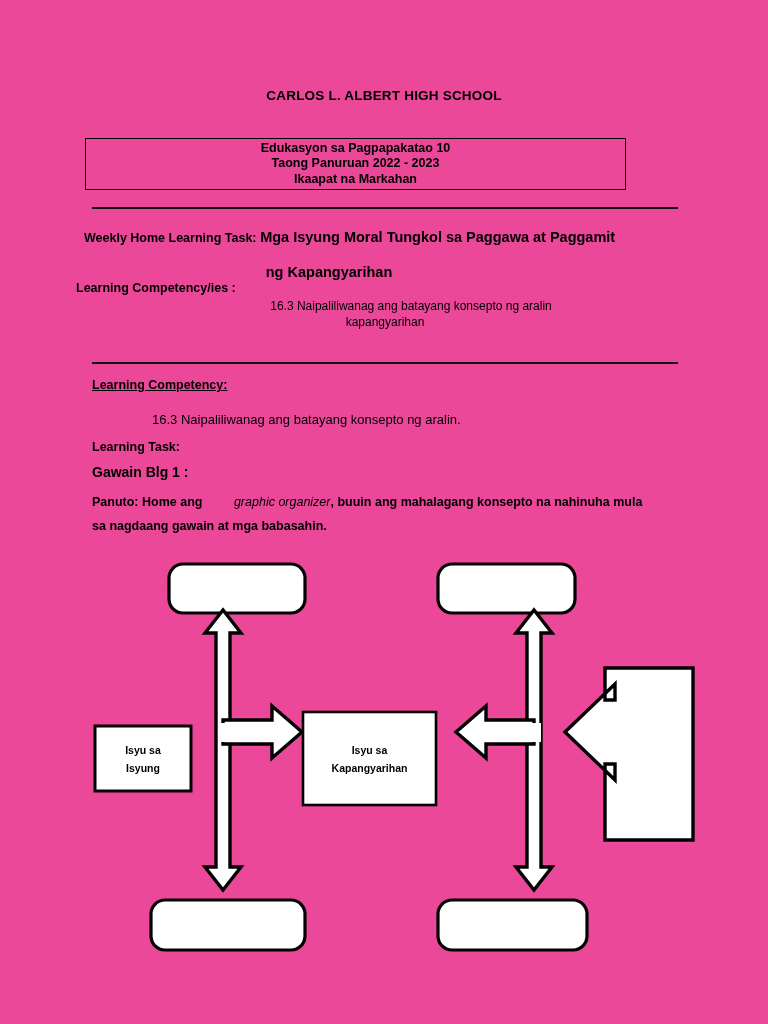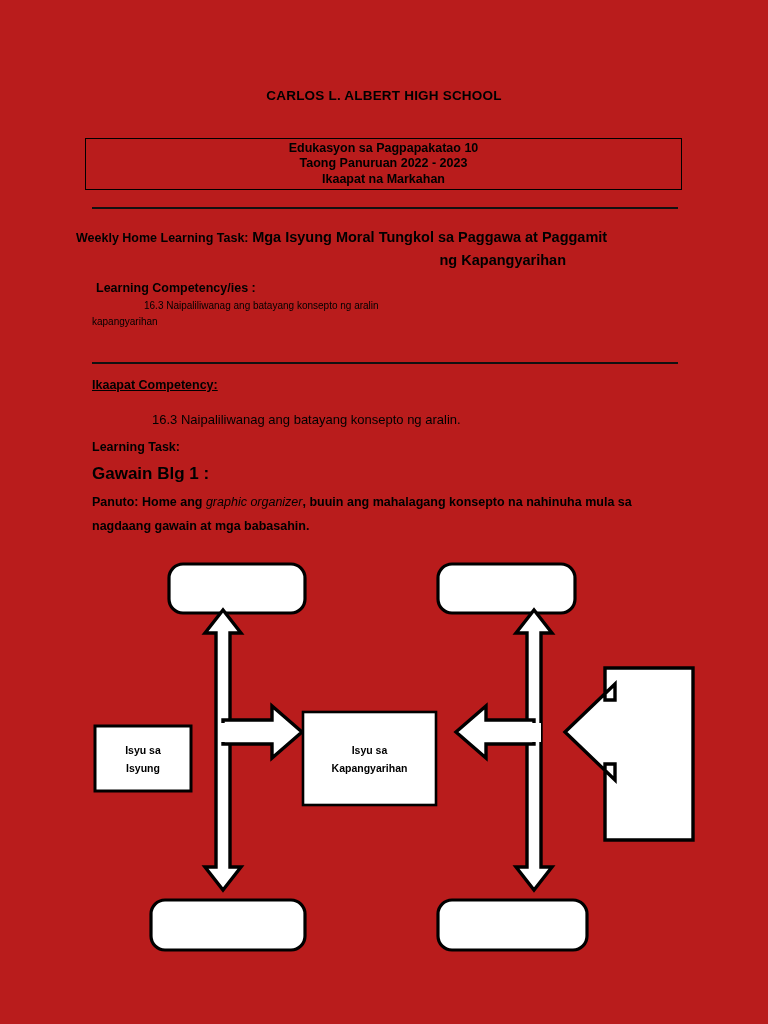--- a/index.html
+++ b/index.html
@@ -9,21 +9,21 @@
     background: #ffffff;
   }
   body {
     font-family: "Liberation Sans", sans-serif;
     color: #000000;
   }
   .page {
     position: relative;
     width: 768px;
     height: 1024px;
-    background: #b91c1c;
+    background: #ec4899;
     overflow: hidden;
     margin: 0 auto;
   }
 
   
   .school-header {
     position: absolute;
     left: 85px;
     top: 86px;
     width: 598px;
@@ -34,21 +34,21 @@
     font-size: 13.5px;
     line-height: 20px;
     letter-spacing: 0.2px;
   }
 
   
   .info-table {
     position: absolute;
     left: 85px;
     top: 138px;
-    width: 597px;
+    width: 541px;
     height: 52px;
     border: 1.5px solid #000;
     box-sizing: border-box;
     display: flex;
     flex-direction: column;
     align-items: center;
     justify-content: center;
   }
   .info-table .line {
     font-weight: bold;
@@ -64,59 +64,61 @@
     width: 586px;
     height: 0;
     border-top: 2.2px solid #111;
   }
   .rule.r1 { top: 207px; }
   .rule.r2 { top: 362px; }
 
   
   .title-block {
     position: absolute;
-    left: 76px;
+    left: 84px;
     top: 226px;
     width: 586px;
   }
   .title-line1 {
     font-size: 13px;
     line-height: 22px;
   }
   .title-line1 .lead {
     font-weight: bold;
     font-size: 12.5px;
   }
   .title-line1 .main {
     font-weight: bold;
     font-size: 14.5px;
   }
   .title-line2 {
     font-weight: bold;
     font-size: 14.5px;
     line-height: 22px;
-    text-align: right;
+    text-align: center;
     padding-right: 96px;
+    margin-top: 12px;
   }
 
   
   .comp-head {
     position: absolute;
-    left: 96px;
+    left: 76px;
     top: 281px;
     font-weight: bold;
     font-size: 12.5px;
   }
   .comp-items {
     position: absolute;
     left: 92px;
     top: 298px;
     width: 586px;
-    font-size: 10px;
+    font-size: 12px;
     line-height: 16px;
+    text-align: center;
   }
   .comp-items .indent {
     padding-left: 52px;
   }
   .comp-items .hang {
     padding-left: 0;
   }
 
   
   .lc2-head {
@@ -139,34 +141,35 @@
     left: 92px;
     top: 440px;
     font-weight: bold;
     font-size: 12.5px;
   }
   .gawain {
     position: absolute;
     left: 92px;
     top: 464px;
     font-weight: bold;
-    font-size: 17px;
+    font-size: 14px;
   }
   .panuto {
     position: absolute;
     left: 92px;
     top: 490px;
     width: 555px;
     font-weight: bold;
     font-size: 12.5px;
     line-height: 24px;
   }
   .panuto .ital {
     font-style: italic;
     font-weight: normal;
+    margin-left: 28px;
   }
 
   
   .diagram {
     position: absolute;
     left: 0;
     top: 540px;
     width: 680px;
     height: 430px;
   }
@@ -200,21 +203,21 @@
   </div>
 
   <div class="comp-head">Learning Competency/ies :</div>
   <div class="comp-items">
     <div class="indent">16.3 Naipaliliwanag ang batayang konsepto ng aralin</div>
     <div class="hang">kapangyarihan</div>
   </div>
 
   <div class="rule r2"></div>
 
-  <div class="lc2-head">Ikaapat Competency:</div>
+  <div class="lc2-head">Learning Competency:</div>
   <div class="lc2-item">16.3 Naipaliliwanag ang batayang konsepto ng aralin.</div>
 
   <div class="lt-head">Learning Task:</div>
   <div class="gawain">Gawain Blg 1 :</div>
 
   <div class="panuto">
     <span>Panuto:</span><span> Home ang </span><span class="ital">graphic organizer</span><span>, buuin ang mahalagang konsepto na nahinuha mula sa nagdaang gawain at mga babasahin.</span>
   </div>
 
   <div class="diagram">

